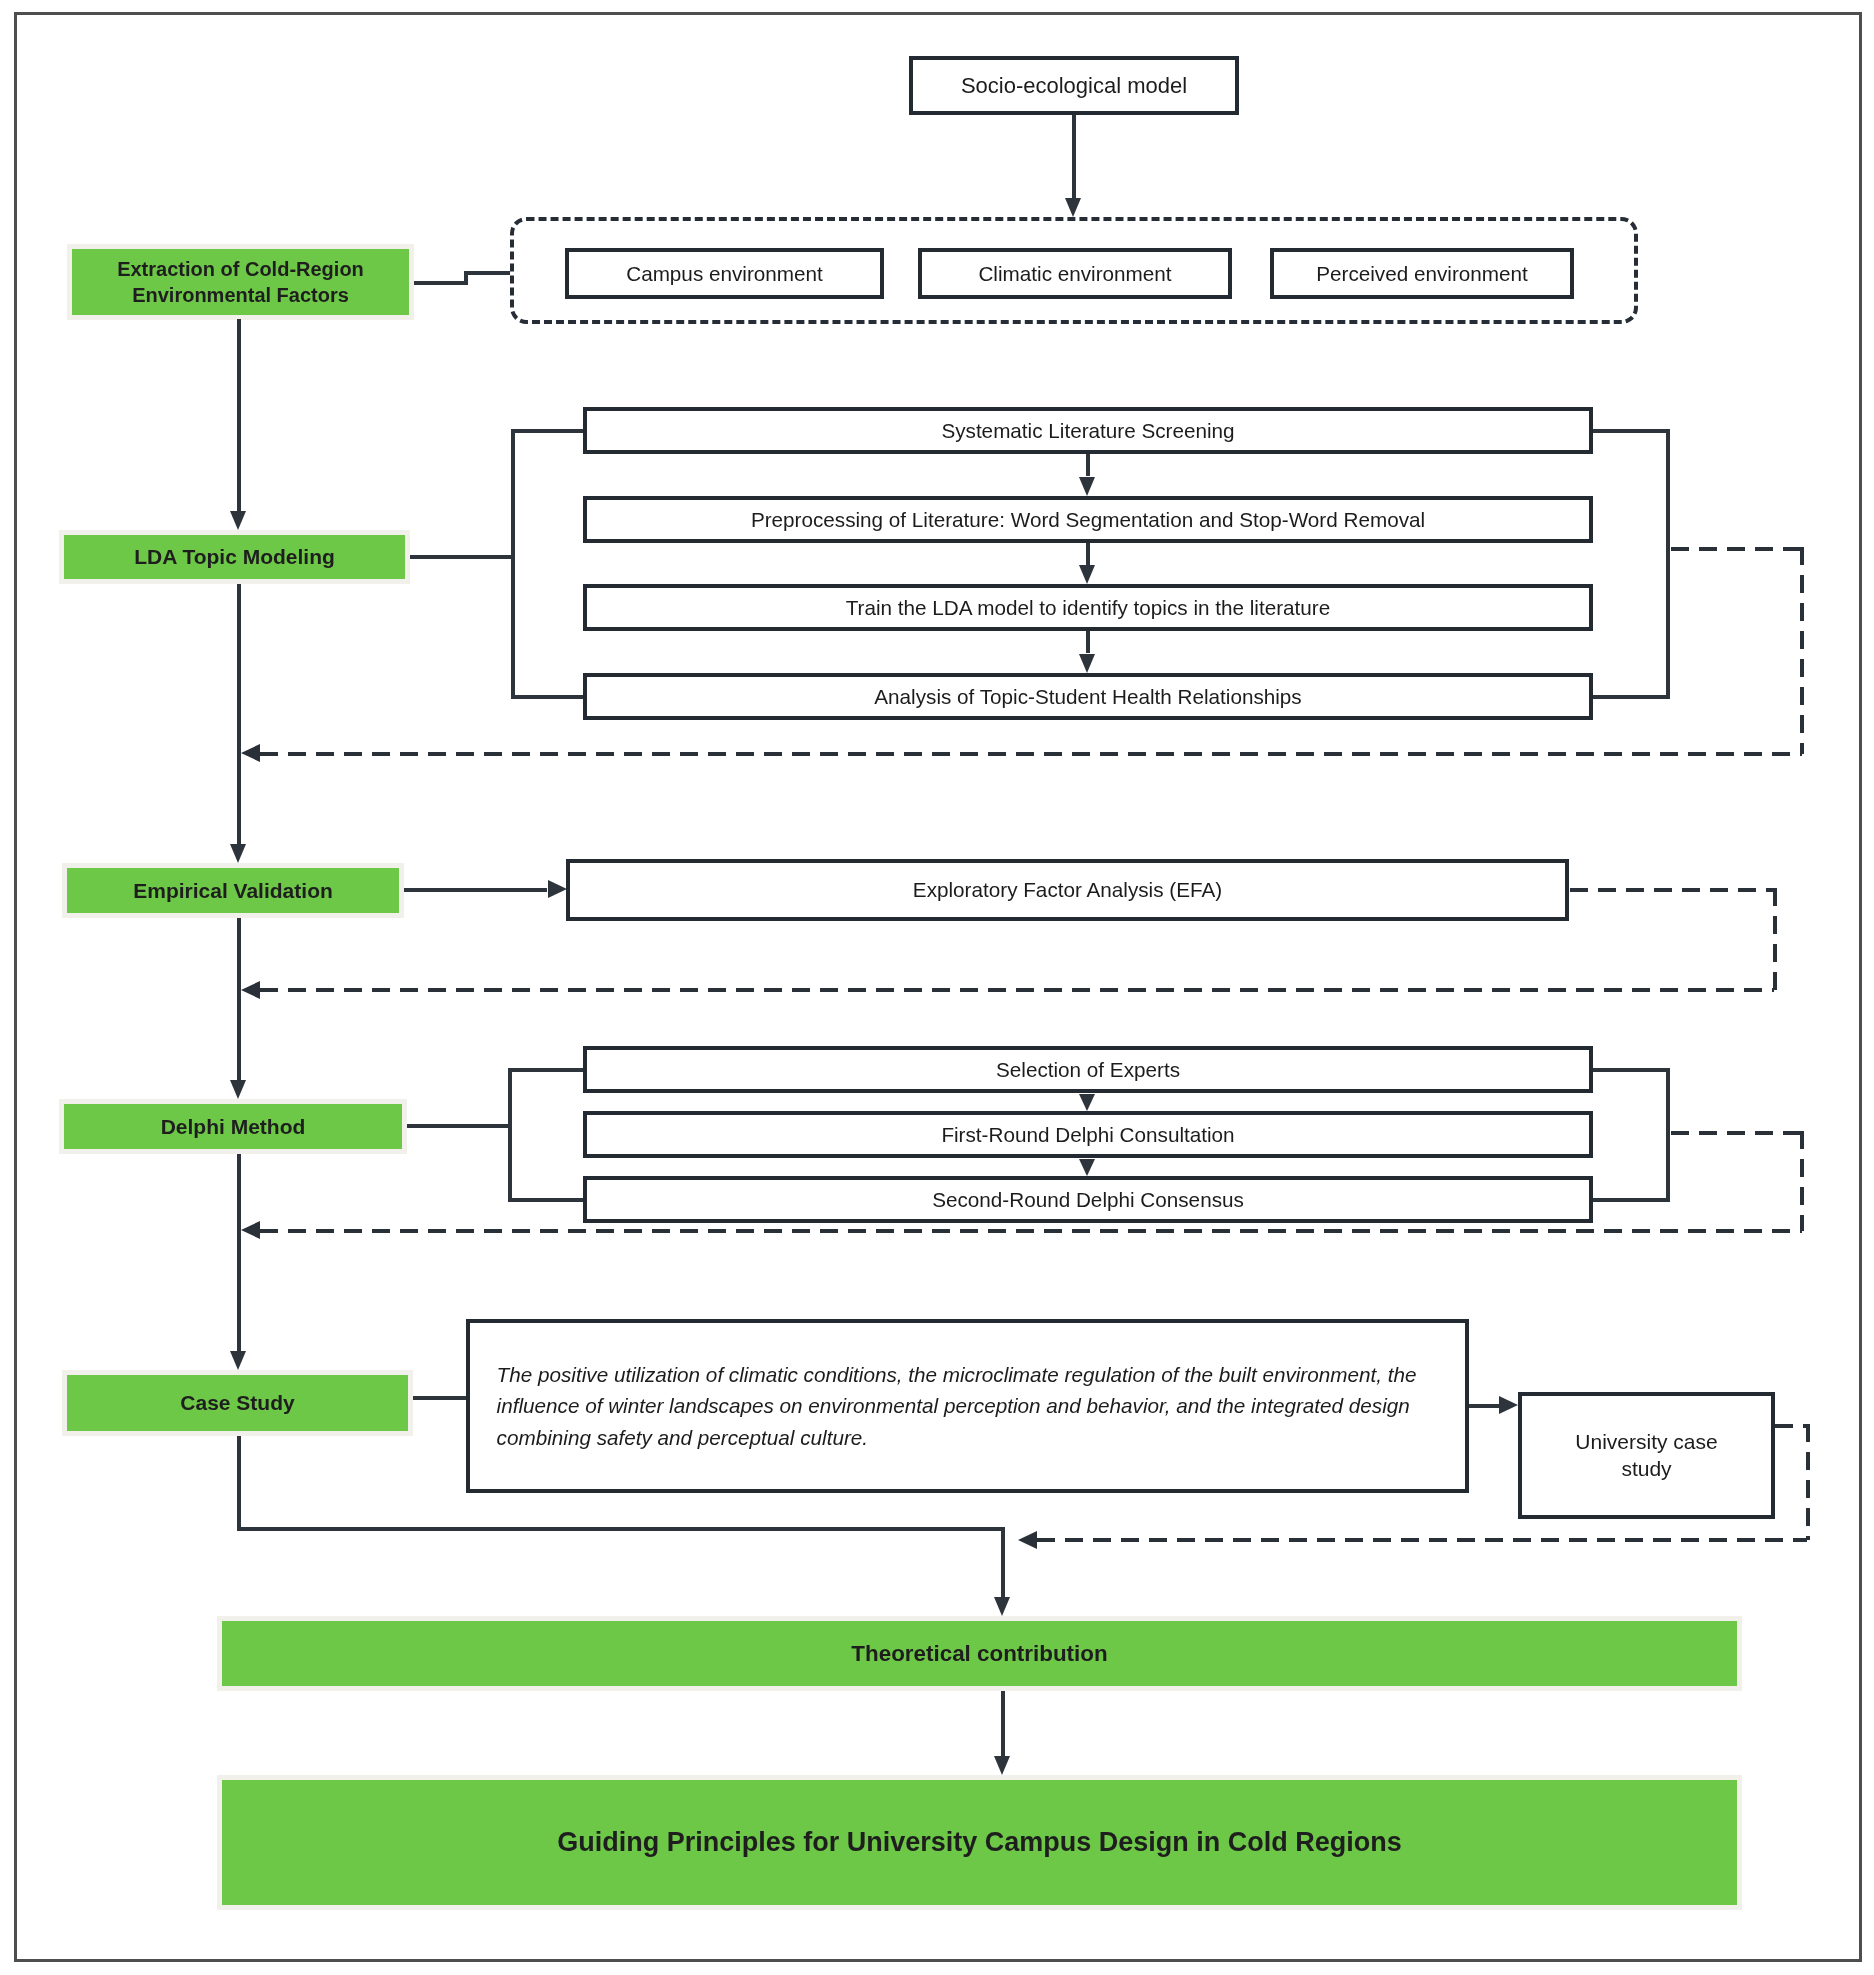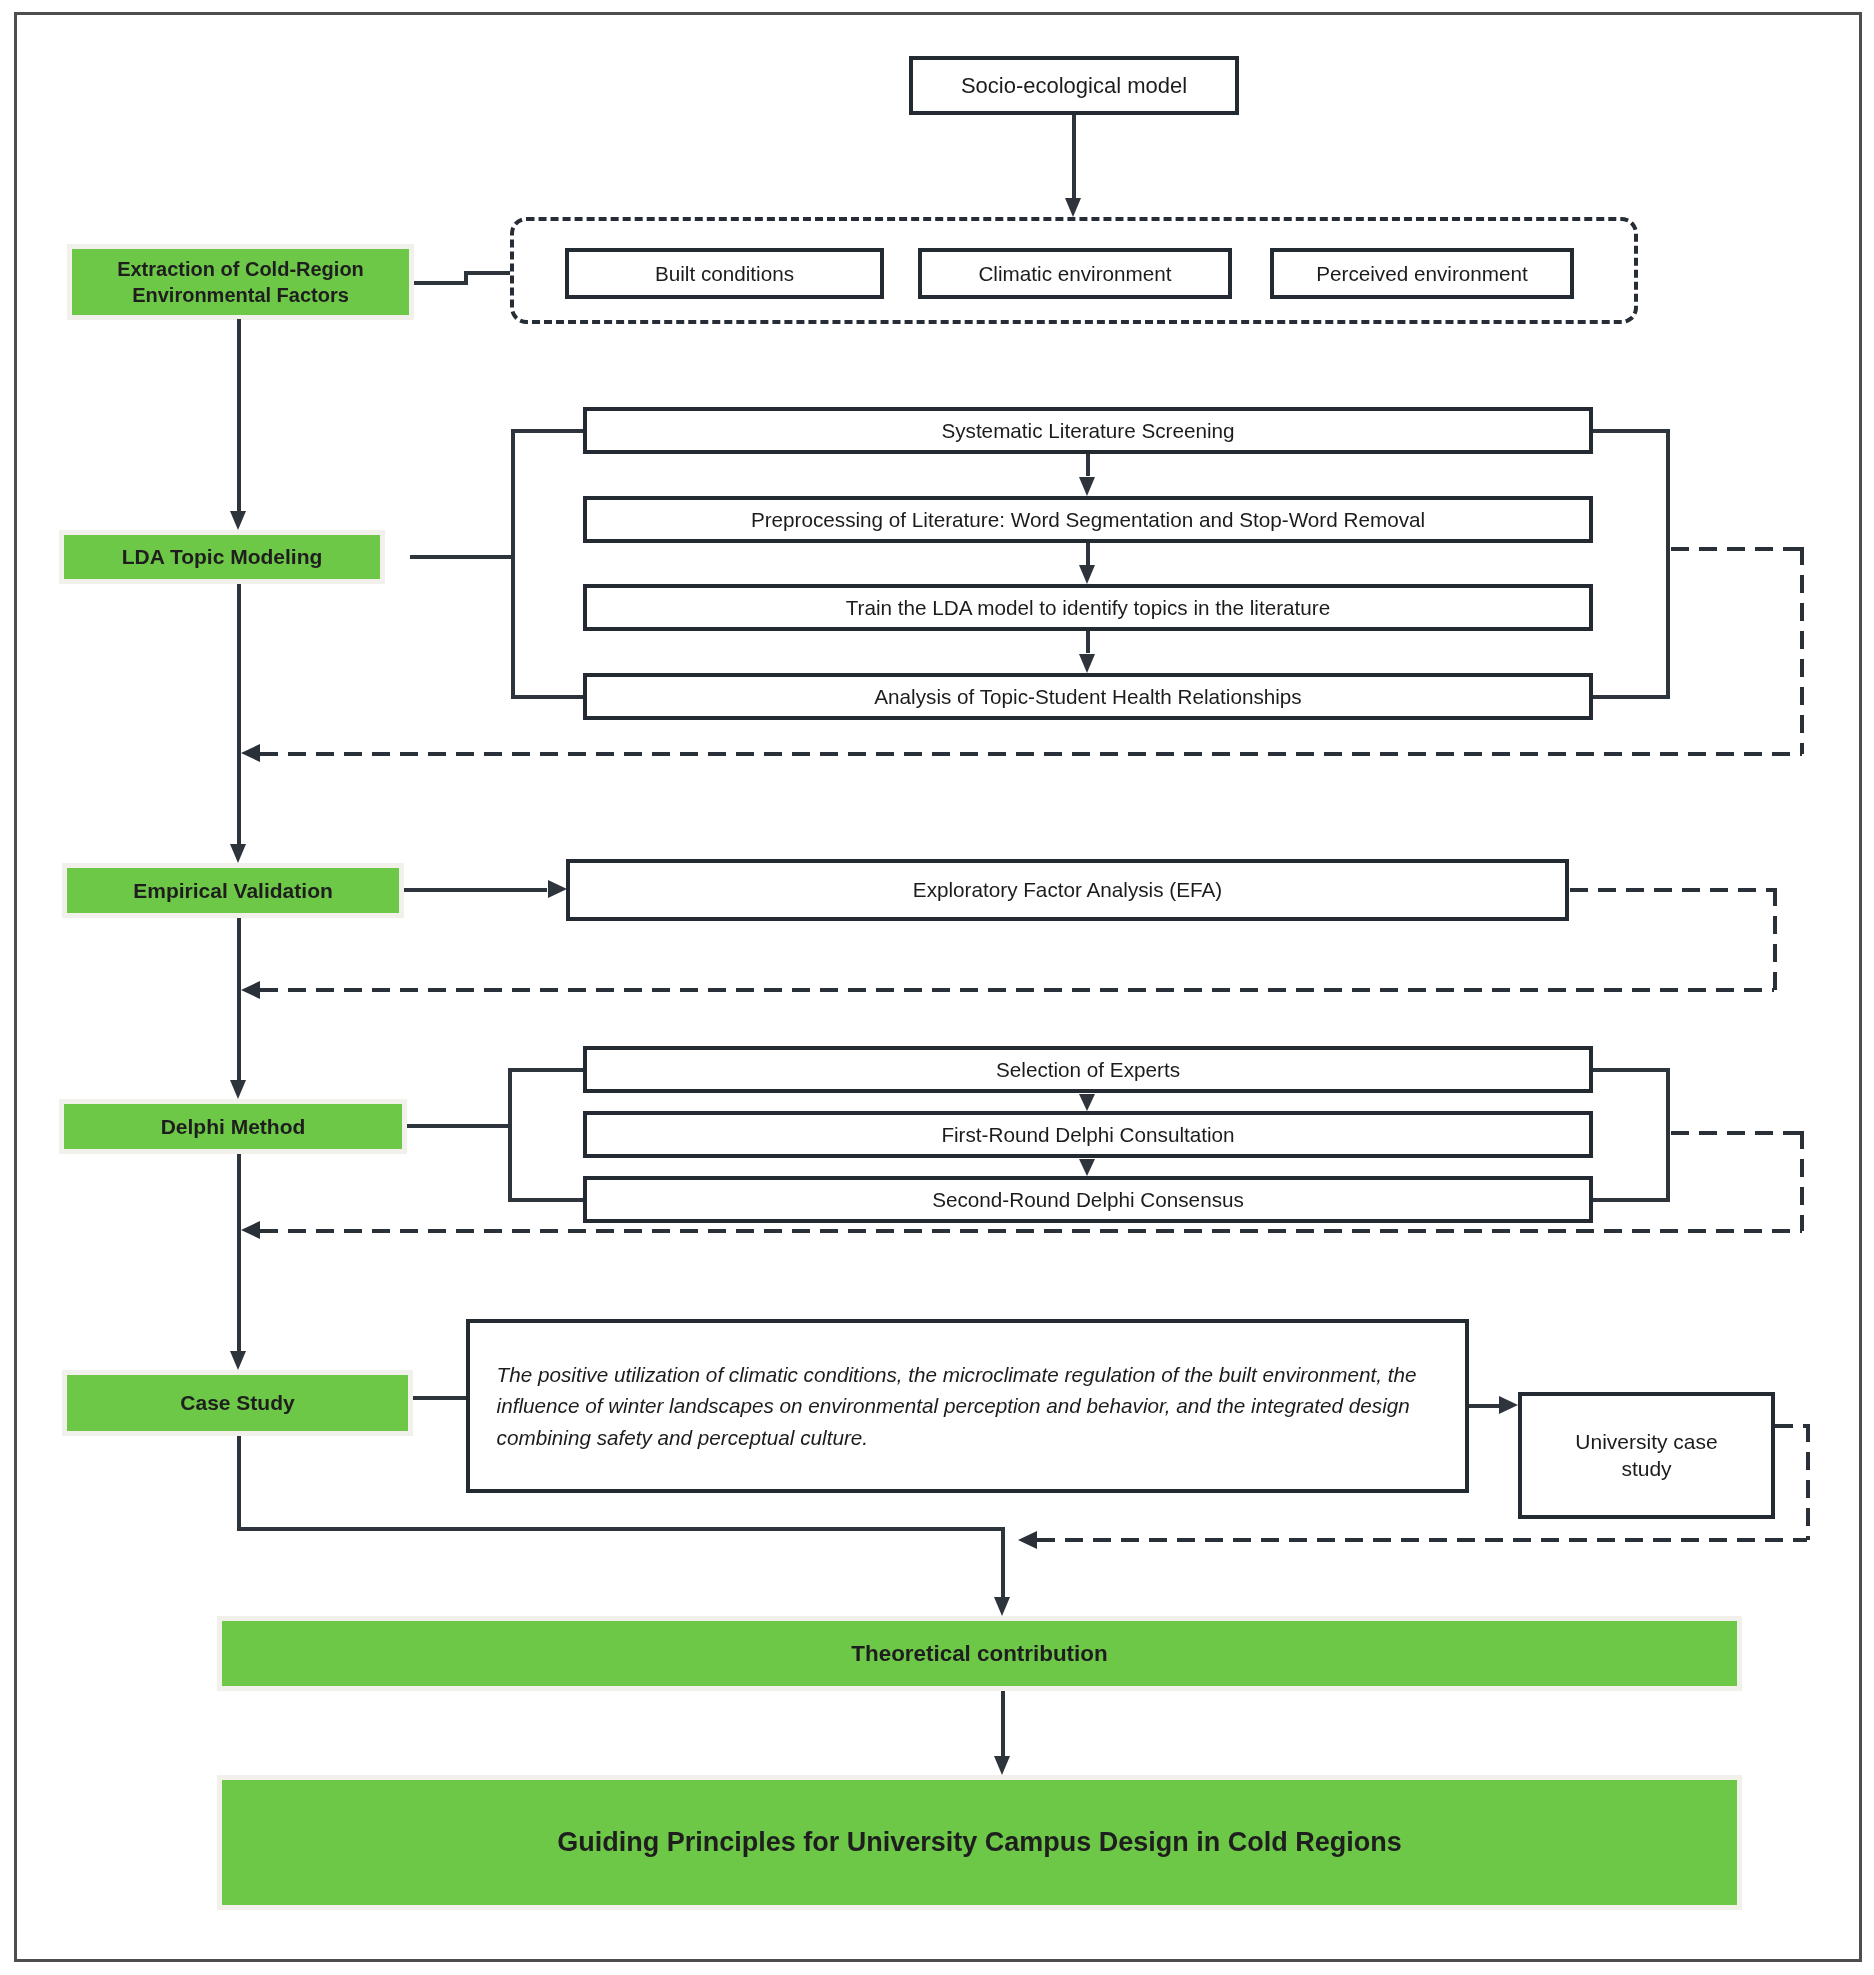--- a/index.html
+++ b/index.html
@@ -53,21 +53,21 @@
   <div class="abs frame" style="left:13.6px;top:11.8px;width:1848px;height:1950px;"></div>
 
   <div class="abs box" style="left:909px;top:56px;width:330px;height:59px;font-size:22px;">
     <span>Socio-ecological model</span>
   </div>
   <div class="abs vline" style="left:1072px;top:115px;height:83px;"></div>
   <div class="abs arr-d" style="left:1065px;top:198px;"></div>
 
   <div class="abs dashbox" style="left:510px;top:217px;width:1128px;height:107px;"></div>
   <div class="abs box" style="left:565px;top:248px;width:319px;height:51px;">
-    <span>Built conditions</span>
+    <span>Campus environment</span>
   </div>
   <div class="abs box" style="left:1270px;top:248px;width:304px;height:51px;">
     <span>Perceived environment</span>
   </div>
   <div class="abs box" style="left:918px;top:248px;width:314px;height:51px;">
     <span>Climatic environment</span>
   </div>
 
   <div class="abs gbox" style="left:67px;top:244px;width:347px;height:76px;font-size:20px;">
     <span style="display:block;max-width:283px;">Extraction of Cold-Region Environmental Factors</span>
@@ -79,21 +79,21 @@
   <div class="abs vline" style="left:237px;top:319px;height:192px;"></div>
   <div class="abs arr-d" style="left:230px;top:511px;"></div>
   <div class="abs vline" style="left:237px;top:584px;height:260px;"></div>
   <div class="abs arr-d" style="left:230px;top:844px;"></div>
   <div class="abs vline" style="left:237px;top:918px;height:162px;"></div>
   <div class="abs arr-d" style="left:230px;top:1080px;"></div>
   <div class="abs vline" style="left:237px;top:1154px;height:198px;"></div>
   <div class="abs arr-d" style="left:230px;top:1351px;"></div>
   <div class="abs vline" style="left:237px;top:1425px;height:106px;"></div>
 
-  <div class="abs gbox" style="left:59px;top:530px;width:326px;height:54px;">
+  <div class="abs gbox" style="left:59px;top:530px;width:351px;height:54px;">
     <span>LDA Topic Modeling</span>
   </div>
   <div class="abs hline" style="left:410px;top:555px;width:103px;"></div>
   <div class="abs vline" style="left:511px;top:429px;height:269px;"></div>
   <div class="abs hline" style="left:511px;top:429px;width:72px;"></div>
   <div class="abs hline" style="left:511px;top:695px;width:72px;"></div>
 
   <div class="abs box" style="left:583px;top:407px;width:1010px;height:47px;">
     <span>Systematic Literature Screening</span>
   </div>

